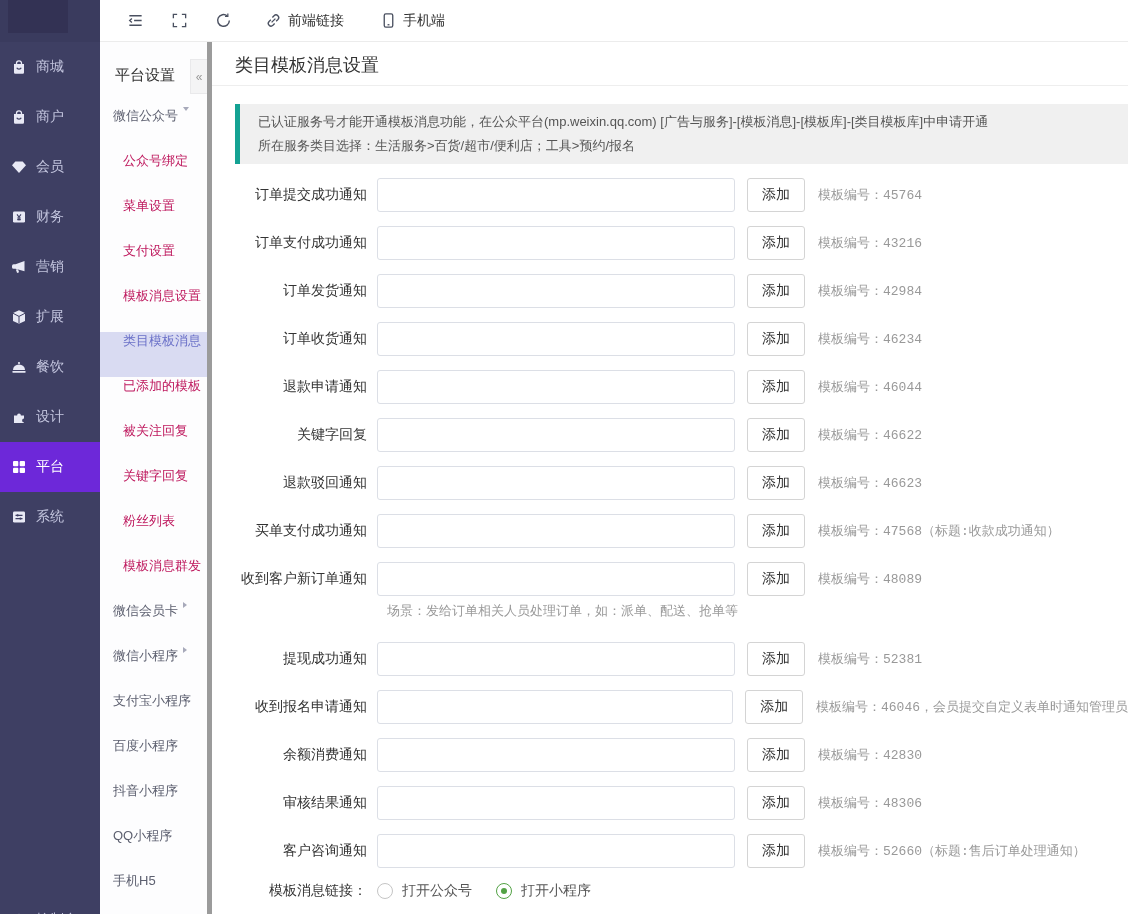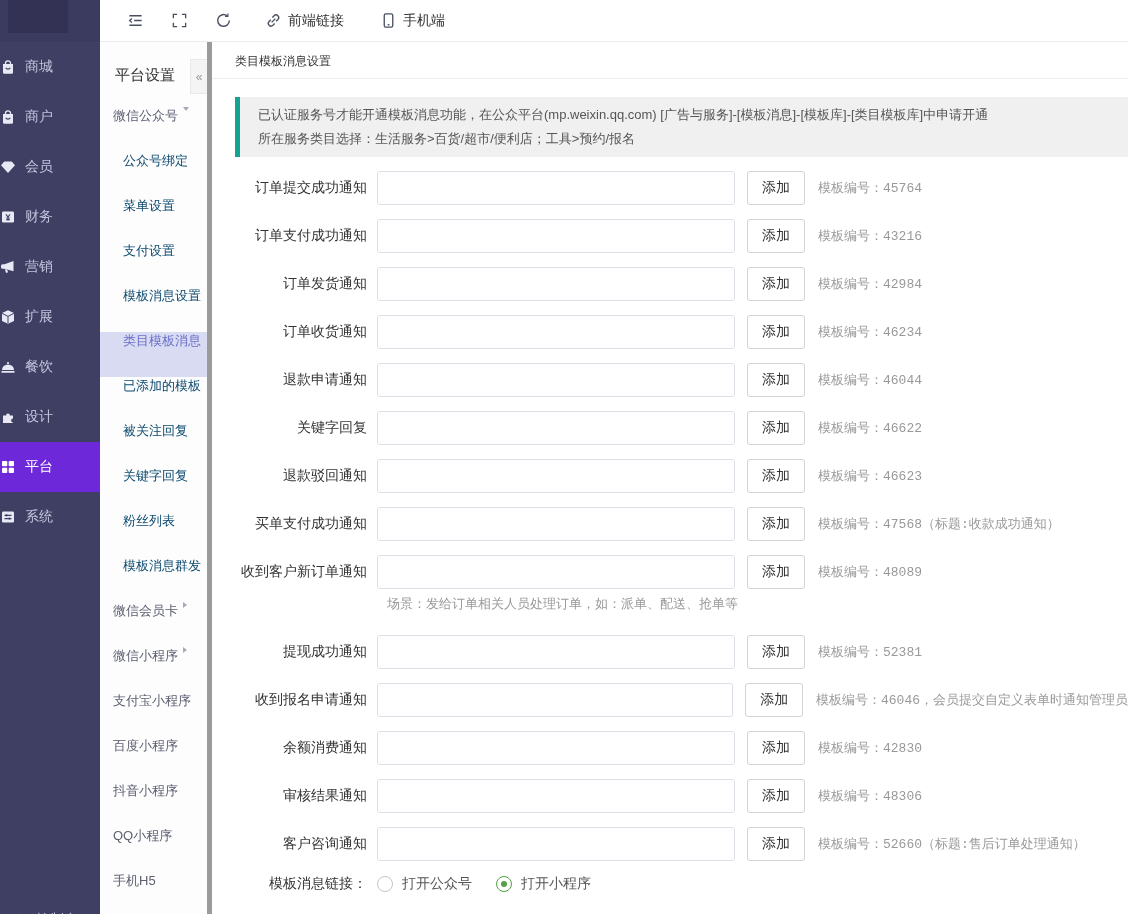--- a/index.html
+++ b/index.html
@@ -5,21 +5,21 @@
   * { margin:0; padding:0; box-sizing:border-box; }
   html,body { width:1128px; height:914px; overflow:hidden; }
   body { font-family:"Liberation Sans","DejaVu Sans",sans-serif; background:#fff; }
   .app { display:flex; width:1128px; height:914px; }
 
   
   .primary-sidebar { width:100px; flex-shrink:0; background:#3e3f63; position:relative; overflow:hidden; }
   .logo-area { height:42px; background:#3a3b5e; display:flex; align-items:flex-start; padding:0 0 0 8px; }
   .logo-block { width:60px; height:33px; background:#333254; }
   .psb-nav { padding-top:0; }
-  .psb-item { height:50px; display:flex; align-items:center; color:#c3c5de; font-size:14px; cursor:pointer; }
+  .psb-item { height:50px; display:flex; align-items:center; padding-left:11px; color:#c3c5de; font-size:14px; cursor:pointer; }
   .psb-item .ic { width:16px; height:16px; margin-right:9px; display:inline-flex; color:#e8e9f5; flex-shrink:0; }
   .psb-item.active { background:#6d28d9; color:#ffffff; }
   .psb-item.active .ic { color:#fff; }
   .psb-bottom { position:absolute; left:0; bottom:-26px; width:100px; height:40px; display:flex; align-items:center; padding-left:11px; color:#c3c5de; font-size:14px; }
   .psb-bottom .ic { width:16px; height:16px; margin-right:9px; color:#e8e9f5; }
 
   
   .right-col { flex:1; display:flex; flex-direction:column; min-width:0; }
   .topbar { height:42px; background:#fff; border-bottom:1px solid #ececec; display:flex; align-items:center; flex-shrink:0; }
   .tb-btn { display:flex; align-items:center; margin-left:27px; color:#4a5060; cursor:pointer; font-size:14px; }
@@ -30,31 +30,31 @@
 
   .body-row { flex:1; display:flex; min-height:0; }
 
   
   .submenu { width:107px; flex-shrink:0; background:#fdfdfe; position:relative; }
   .submenu-title { padding:24px 0 0 15px; font-size:15px; color:#333; }
   .collapse-tag { position:absolute; top:17px; right:0; width:17px; height:35px; background:#f4f4f5; border:1px solid #e9e9eb; border-right:none; color:#999; font-size:12px; display:flex; align-items:center; justify-content:center; cursor:pointer; }
   .submenu-nav { margin-top:22px; }
   .smn-item { height:45px; display:flex; align-items:flex-start; font-size:13px; color:#5d6070; cursor:pointer; }
   .smn-item.group { padding-left:13px; }
-  .smn-item.sub { padding-left:23px; color:#0c4a6e; }
+  .smn-item.sub { padding-left:23px; color:#be185d; }
   .smn-item.active { background:#d9dbf2; color:#6a70c8; }
   .caret-down { width:0; height:0; border-left:3.5px solid transparent; border-right:3.5px solid transparent; border-top:4.5px solid #a7a9ba; margin-left:5px; }
   .caret-right { width:0; height:0; border-top:3.5px solid transparent; border-bottom:3.5px solid transparent; border-left:4.5px solid #a7a9ba; margin-left:5px; }
 
   
   .v-scrollbar { width:5px; flex-shrink:0; background:#9b9b9b; cursor:pointer; }
 
   
   .content { flex:1; background:#fff; min-width:0; overflow:hidden; padding-left:12px; }
-  .page-title { padding:11px 0 8px 11px; font-size:12px; color:#333; }
+  .page-title { padding:11px 0 8px 11px; font-size:18px; color:#333; }
   .title-divider { border-bottom:1px solid #eeeeee; margin-left:-12px; }
   .notice { margin:18px 0 12px 11px; background:#f0f0f0; border-left:5px solid #14a293; padding:6px 18px; font-size:13px; color:#555; line-height:24px; }
 
   .form-area { padding-top:2px; }
   .form-row { display:flex; align-items:center; margin-bottom:14px; }
   .form-label { width:153px; flex-shrink:0; text-align:right; padding-right:10px; font-size:14px; color:#333; }
   .form-input { width:358px; height:34px; border:1px solid #dcdfe6; border-radius:3px; background:#fff; outline:none; padding:0 8px; font-size:13px; color:#333; }
   .add-btn { margin-left:12px; width:58px; height:34px; border:1px solid #d4d4d4; border-radius:3px; background:#fff; font-size:14px; color:#333; cursor:pointer; font-family:inherit; }
   .form-note { margin-left:13px; font-size:13px; color:#999; white-space:nowrap;font-family:Liberation Mono, monospace; }
   .form-helper { margin:0 0 22px 163px; font-size:13px; color:#999; }

